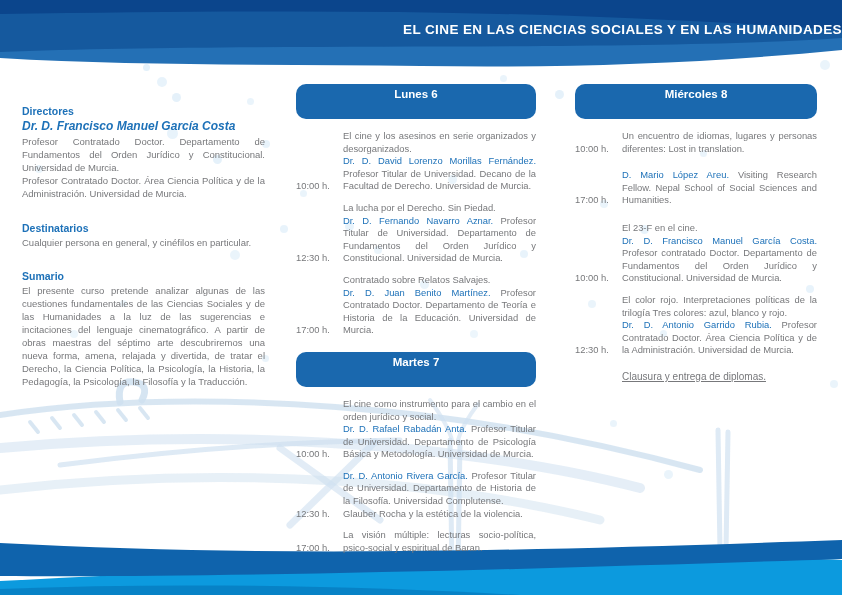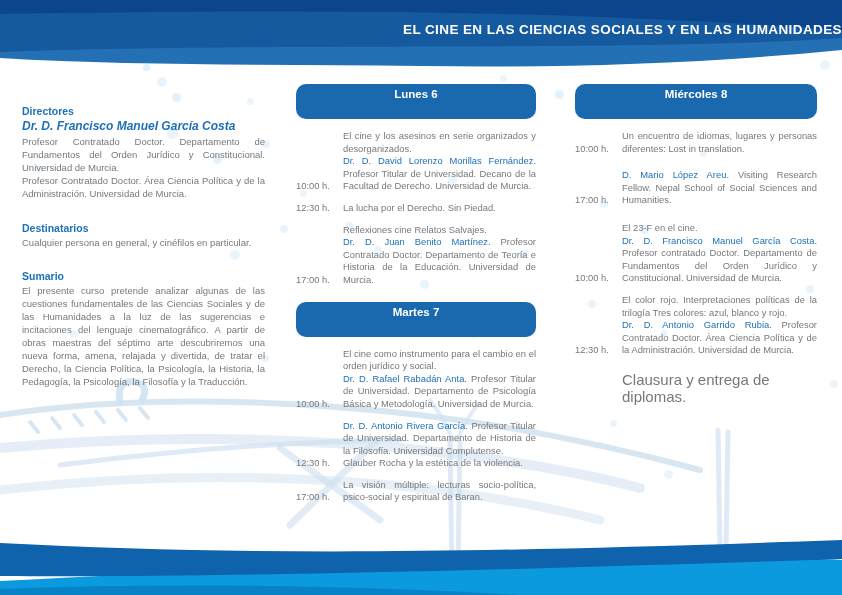--- a/index.html
+++ b/index.html
@@ -31,21 +31,21 @@
   .day-pill{
     background:#1a68ae;border-radius:10px;height:35px;line-height:20px;text-align:center;
     color:#ffffff;font-weight:bold;font-size:11.5px;margin-bottom:11px;
   }
   .day + .day{margin-top:15px;}
   .event{display:flex;margin-bottom:9px;color:#77787b;font-size:9.4px;line-height:1.34;align-items:flex-end;}
   .ev-time{width:47px;flex:none;}
   .ev-body{flex:1;text-align:justify;}
   .speaker{color:#1d71b8;font-weight:normal;}
   .gap-lg{margin-top:14px;}
-  .closing{margin:14px 0 0 47px;color:#77787b;font-size:15px;}
+  .closing{margin:14px 0 0 47px;color:#77787b;font-size:10px;text-decoration:underline;}
 </style>
 </head>
 <body>
 
 <div class="page">
 
   <svg class="hdr-svg" width="842" height="72" viewBox="0 0 842 72">
     <path d="M0,0 H842 V50 C700,64 560,68 421,66 C280,64 130,66 0,58 Z" fill="#2470b5"></path>
     <path d="M0,0 H842 V38 C640,52 250,42 0,52 Z" fill="#15599e"></path>
     <path d="M0,0 H842 V30 C520,8 300,10 0,14 Z" fill="#0b458c"></path>
@@ -130,27 +130,28 @@
         <div class="ev-body">
           <div>El cine y los asesinos en serie organizados y desorganizados.</div>
           <div><span class="speaker">Dr. D. David Lorenzo Morillas Fernández.</span> <span>Profesor Titular de Universidad. Decano de la Facultad de Derecho. Universidad de Murcia.</span></div>
         </div>
       </div>
 
       <div class="event">
         <span class="ev-time">12:30 h.</span>
         <div class="ev-body">
           <div>La lucha por el Derecho. Sin Piedad.</div>
+          <div><span class="speaker">Dr. D. Fernando Navarro Aznar.</span> <span>Profesor Titular de Universidad. Departamento de Fundamentos del Orden Jurídico y Constitucional. Universidad de Murcia.</span></div>
         </div>
       </div>
 
       <div class="event">
         <span class="ev-time">17:00 h.</span>
         <div class="ev-body">
-          <div>Reflexiones cine Relatos Salvajes.</div>
+          <div>Contratado sobre Relatos Salvajes.</div>
           <div><span class="speaker">Dr. D. Juan Benito Martínez.</span> <span>Profesor Contratado Doctor. Departamento de Teoría e Historia de la Educación. Universidad de Murcia.</span></div>
         </div>
       </div>
     </div>
 
     <div class="day">
       <div class="day-pill">Martes 7</div>
 
       <div class="event">
         <span class="ev-time">10:00 h.</span>

